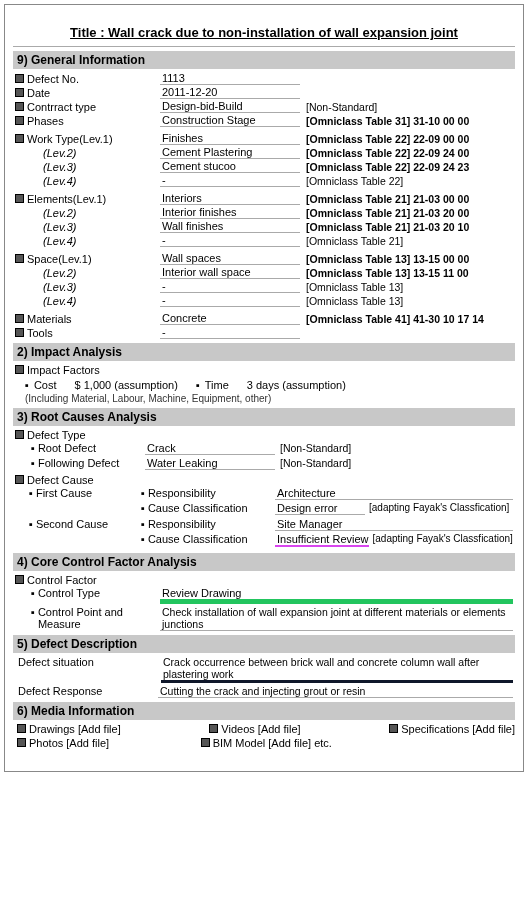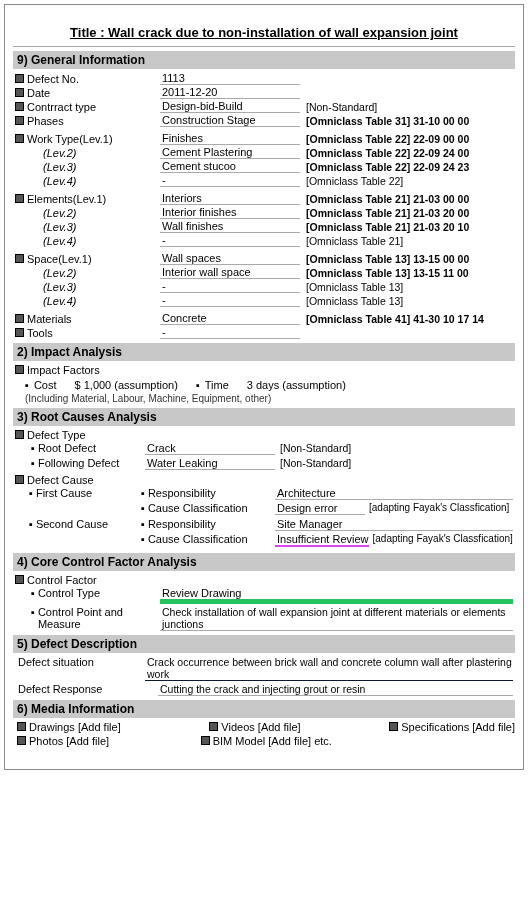--- a/index.html
+++ b/index.html
@@ -389,26 +389,26 @@
   <div style="display:flex; align-items:flex-start; margin-bottom:4px; padding:0 2px;">
     <div style="width:145px; min-width:145px; padding-left:16px; display:flex; gap:3px;">
       <span>▪</span>
       <span>Control Point and Measure</span>
     </div>
     <div style="flex:1; border-bottom:1px solid #aaa; padding-left:2px; font-size:10.5px;">Check installation of wall expansion joint at different materials or elements junctions</div>
   </div>
 
   <div class="section-header">5) Defect Description</div>
 
-  <div style="display:flex; align-items:flex-start; margin-bottom:2px; padding:0 2px;">
+  <div style="display:flex; align-items:flex-start; margin-bottom:2px; padding:0 2px;gap:16px;">
     <div style="width:130px; min-width:130px; display:flex; gap:3px;">
       <span class="sq"></span>
       <span>Defect situation</span>
     </div>
-    <div style="flex:1; border-bottom:1px solid #0f172a; padding-left:2px; font-size:10.5px;">Crack occurrence between brick wall and concrete column wall after plastering work</div>
+    <div style="flex:1; border-bottom:3px solid #0f172a; padding-left:2px; font-size:10.5px;">Crack occurrence between brick wall and concrete column wall after plastering work</div>
   </div>
 
   <div style="display:flex; align-items:flex-start; margin-bottom:4px; padding:0 2px;gap:13px;">
     <div style="width:130px; min-width:130px; display:flex; gap:3px;">
       <span class="sq"></span>
       <span>Defect Response</span>
     </div>
     <div style="flex:1; border-bottom:1px solid #aaa; padding-left:2px; font-size:10.5px;">Cutting the crack and injecting grout or resin</div>
   </div>
 

